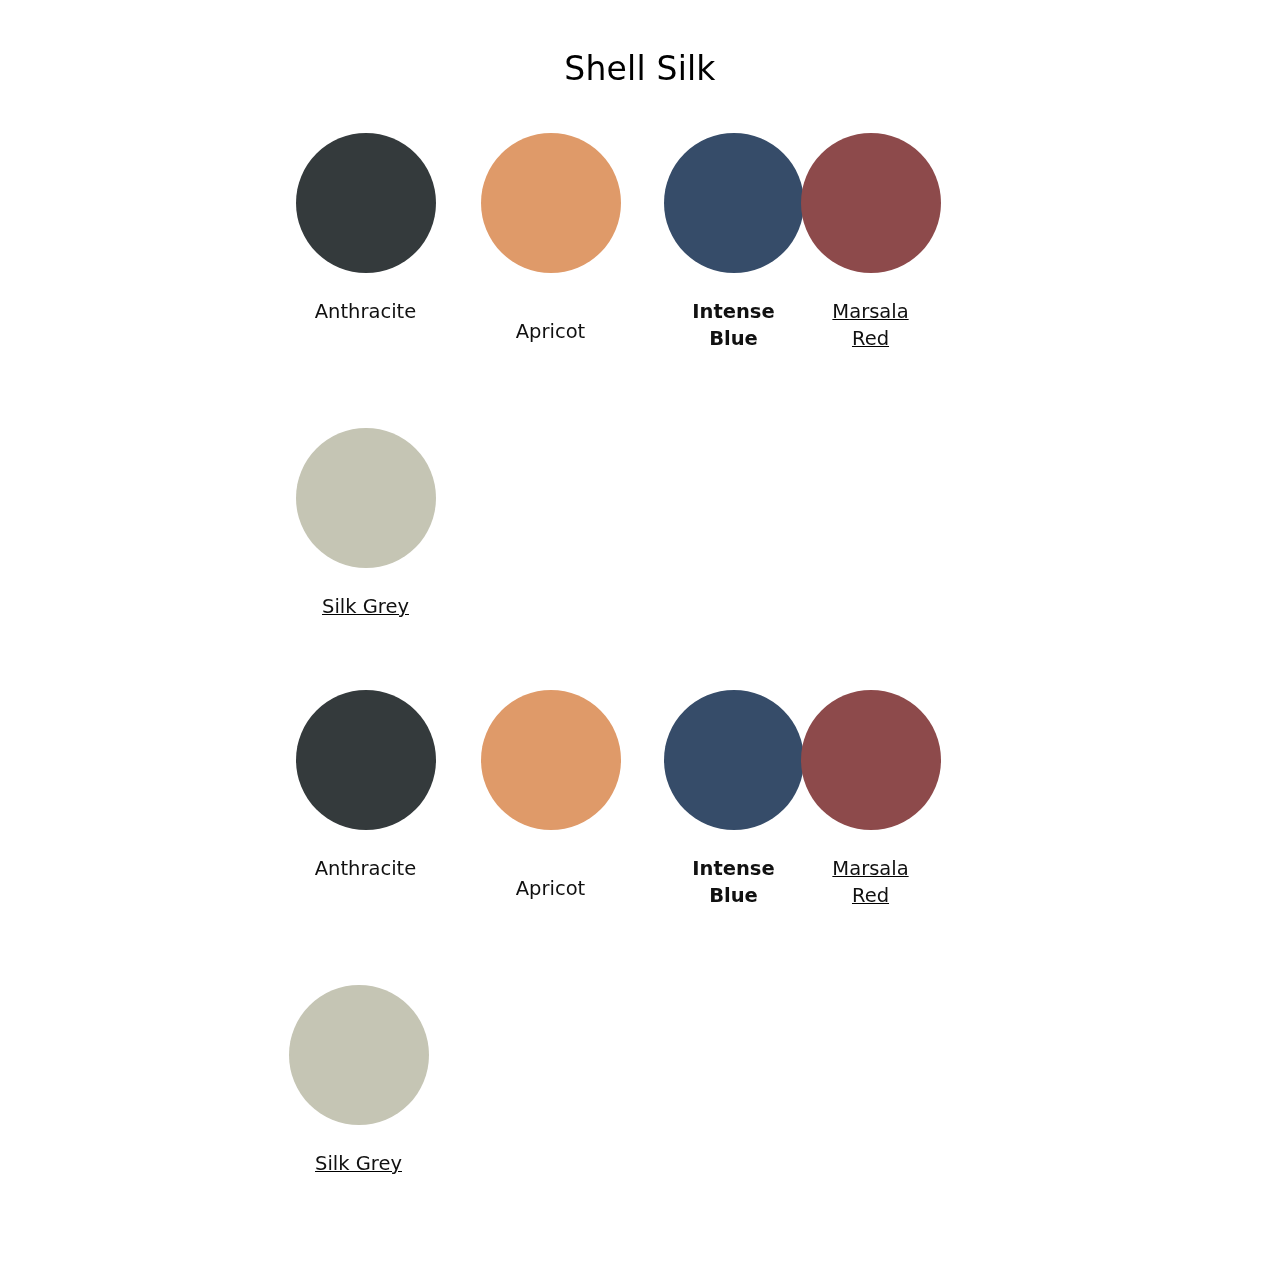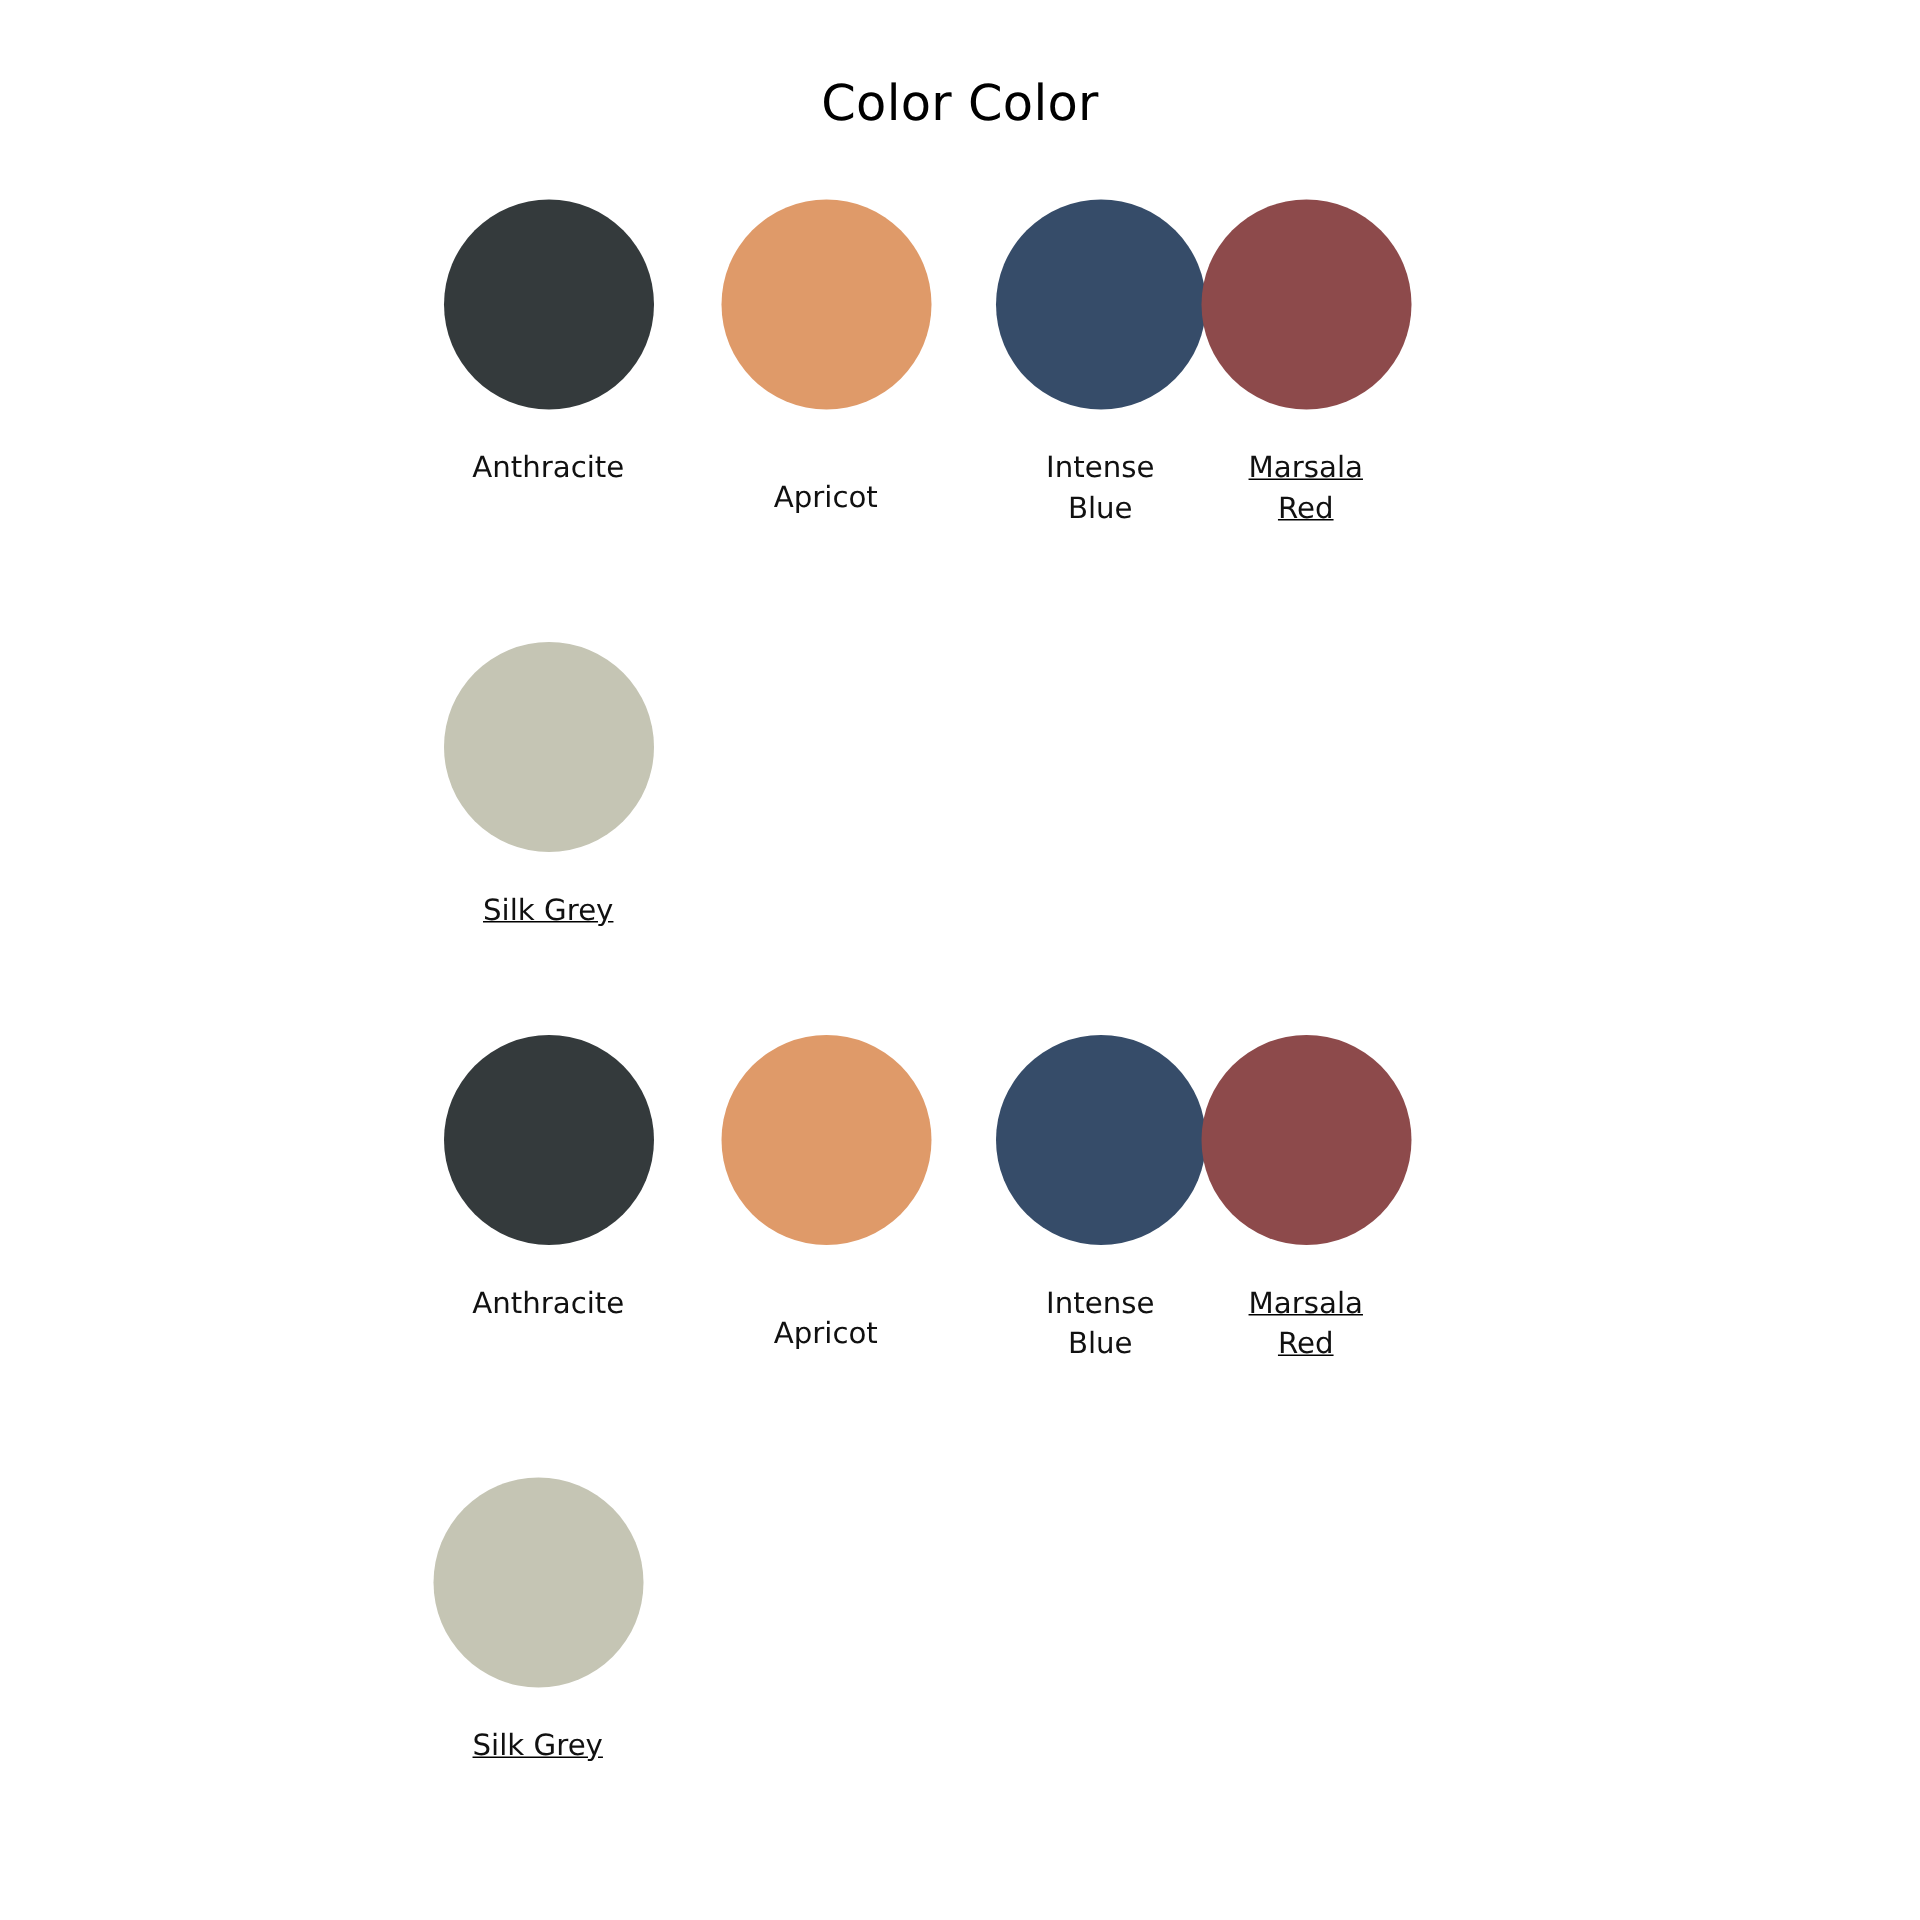--- a/index.html
+++ b/index.html
@@ -72,33 +72,33 @@
   #section-base-finish { top: 642px; }
 
   .section .swatch-grid { margin-top: 48px; }
 
   
   .row-0 { top: 0px; }
   .row-1 { top: 295px; text-decoration: underline; }
 
   .col-0 { left: 273px; }
   .col-1 { left: 458px; gap: 20px; }
-  .col-2 { left: 641px; }
+  .col-2 { left: 641px; font-weight: bold; }
   .col-3 { left: 778px; text-decoration: underline; }
 
   
   #section-base-finish .row-1.col-0 { left: 266px; }
 </style>
 </head>
 <body style="background: rgb(255, 255, 255);">
 
 <div class="page">
 
   <div class="section" id="section-shell-color">
-    <h2 class="section-title">Color Color</h2>
+    <h2 class="section-title">Shell Silk</h2>
 
     <div class="swatch-grid" style="height:400px">
 
       <div class="swatch-item row-0 col-0">
         <div class="swatch-dot" style="background-color: rgb(52, 58, 60);"></div>
         <div class="swatch-label">Anthracite</div>
       </div>
 
       <div class="swatch-item row-0 col-1">
         <div class="swatch-dot" style="background-color: rgb(223, 154, 105);"></div>

